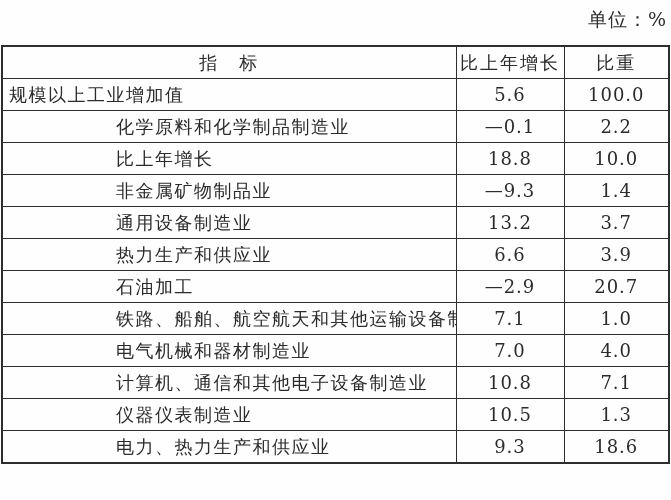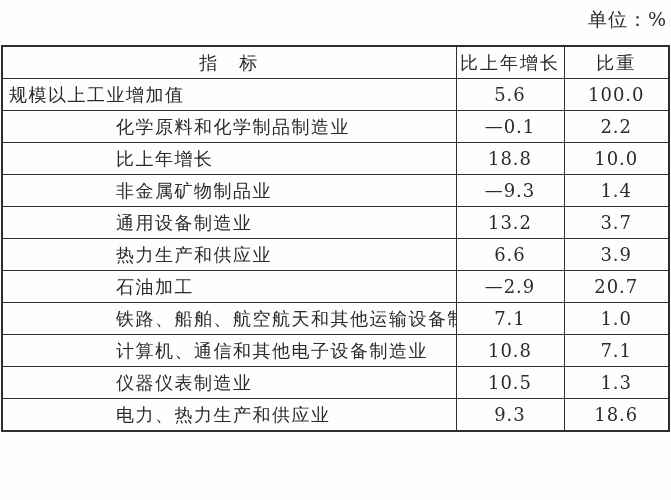--- a/index.html
+++ b/index.html
@@ -101,20 +101,25 @@
         <td class="ind indent-2">石油加工</td>
         <td class="num">—2.9</td>
         <td class="num">20.7</td>
       </tr>
       <tr>
         <td class="ind indent-2">铁路、船舶、航空航天和其他运输设备制造业</td>
         <td class="num">7.1</td>
         <td class="num">1.0</td>
       </tr>
       <tr>
+        <td class="ind indent-2">电气机械和器材制造业</td>
+        <td class="num">7.0</td>
+        <td class="num">4.0</td>
+      </tr>
+      <tr>
         <td class="ind indent-2">计算机、通信和其他电子设备制造业</td>
         <td class="num">10.8</td>
         <td class="num">7.1</td>
       </tr>
       <tr>
         <td class="ind indent-2">仪器仪表制造业</td>
         <td class="num">10.5</td>
         <td class="num">1.3</td>
       </tr>
       <tr>

